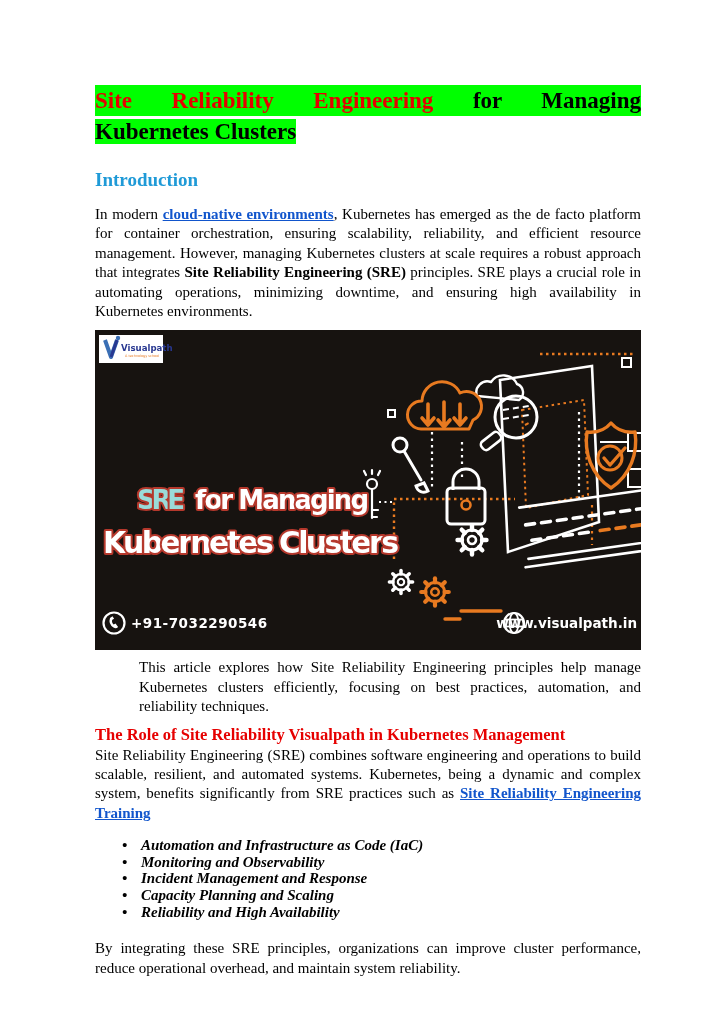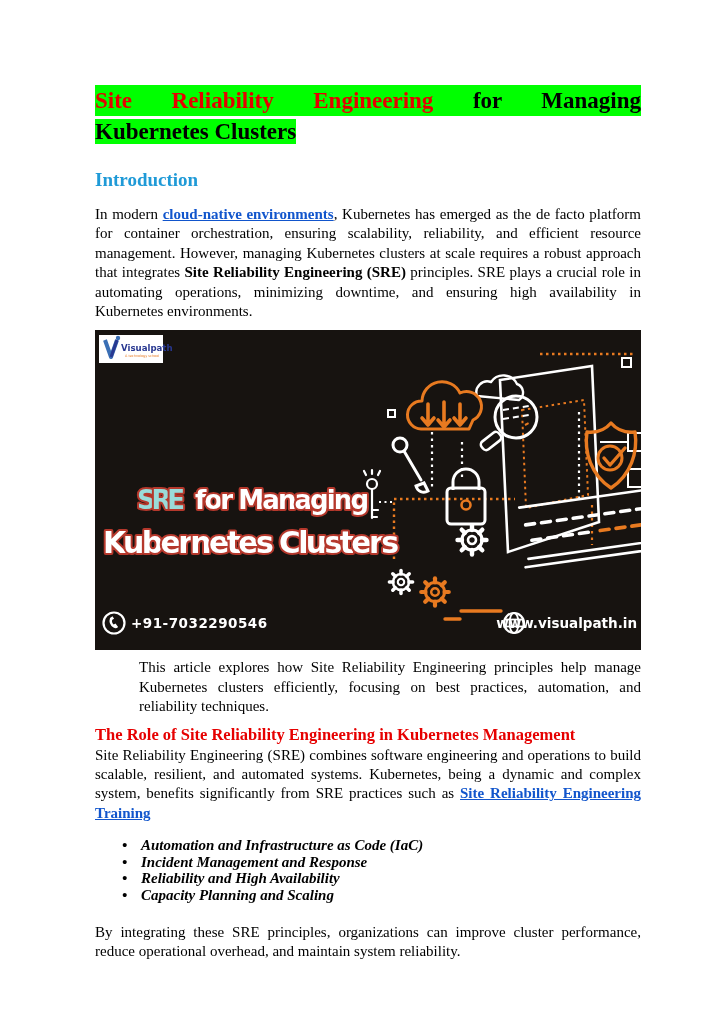--- a/index.html
+++ b/index.html
@@ -185,27 +185,28 @@
             <line x1="409" y1="289.5" x2="429" y2="289.5"></line>
             <line x1="409" y1="296.5" x2="429" y2="296.5"></line>
           </g>
           <text x="542" y="298" text-anchor="end" class="bantext" font-size="13.5" fill="#ffffff">www.visualpath.in</text>
         </g>
       </svg>
     </div>
 
     <p class="p2">This article explores how Site Reliability Engineering principles help manage Kubernetes clusters efficiently, focusing on best practices, automation, and reliability techniques.</p>
 
-    <div class="h-role">The Role of Site Reliability Engineering in Kubernetes Management</div>
+    <div class="h-role">The Role of Site Reliability Visualpath in Kubernetes Management</div>
 
     <p class="p3"><span>Site Reliability Engineering (SRE) combines software engineering and operations to build scalable, resilient, and automated systems. Kubernetes, being a dynamic and complex system, benefits significantly from SRE practices such as </span><a class="doclink">Site Reliability Engineering Training</a></p>
 
     <ul class="bullets">
       <li>Automation and Infrastructure as Code (IaC)</li>
+      <li>Monitoring and Observability</li>
       <li>Incident Management and Response</li>
+      <li>Capacity Planning and Scaling</li>
       <li>Reliability and High Availability</li>
-      <li>Capacity Planning and Scaling</li>
     </ul>
 
     <p class="p4">By integrating these SRE principles, organizations can improve cluster performance, reduce operational overhead, and maintain system reliability.</p>
 
   </div>
 </div>
 
 </body></html>

